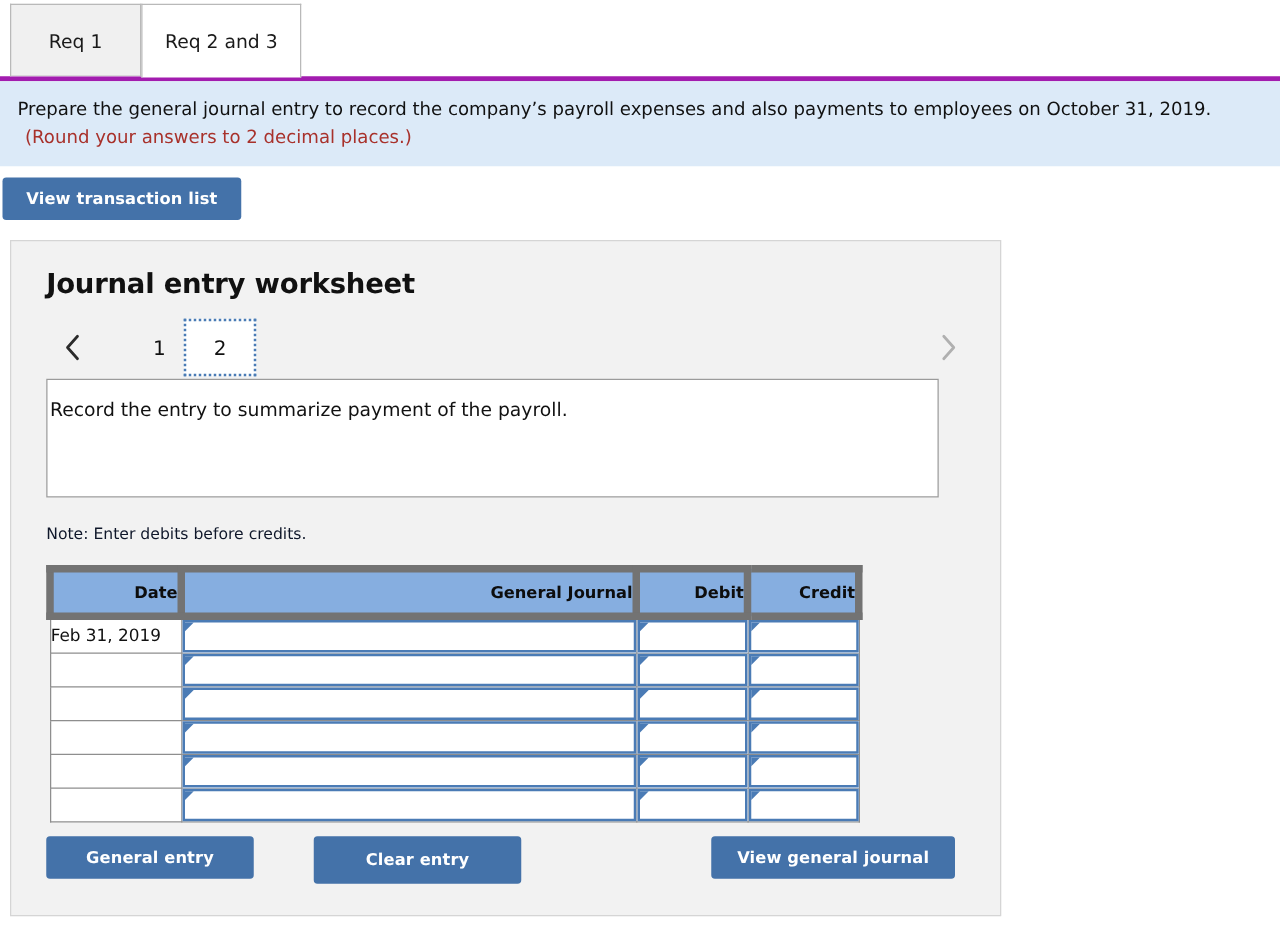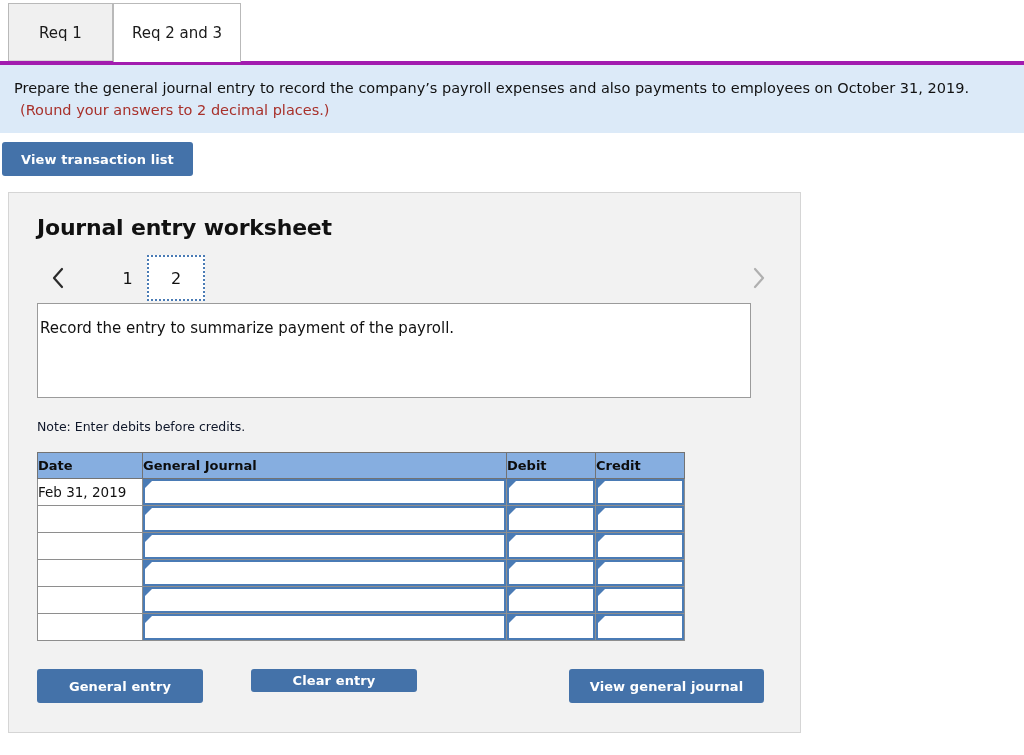--- a/index.html
+++ b/index.html
@@ -167,26 +167,26 @@
 
   
   .jtable {
     position: absolute;
     left: 28px; top: 259px;
     border-collapse: collapse;
     table-layout: fixed;
   }
   .jtable th {
     background: #86aee0;
-    border: 1px solid #737373;
+    border: 6px solid #737373;
     font-size: 13px;
     font-weight: bold;
     color: #0d0d0d;
-    height: 26px;
-    text-align: left;
+    height: 38px;
+    text-align: right;
     padding: 0;
   }
   .jtable td {
     border: 1px solid #8e8e8e;
     background: #ffffff;
     height: 26px;
     padding: 0;
     vertical-align: middle;
   }
   .col-date { width: 105px; }
@@ -220,21 +220,21 @@
 
   
   .btn-record {
     position: absolute;
     left: 28px; top: 476px;
     width: 166px; height: 34px;
   }
   .btn-clear {
     position: absolute;
     left: 242px; top: 476px;
-    width: 166px; height: 23px;
+    width: 166px; height: 38px;
   }
   .btn-viewgj {
     position: absolute;
     left: 560px; top: 476px;
     width: 195px; height: 34px;
   }
 </style>
 </head>
 <body>
 

